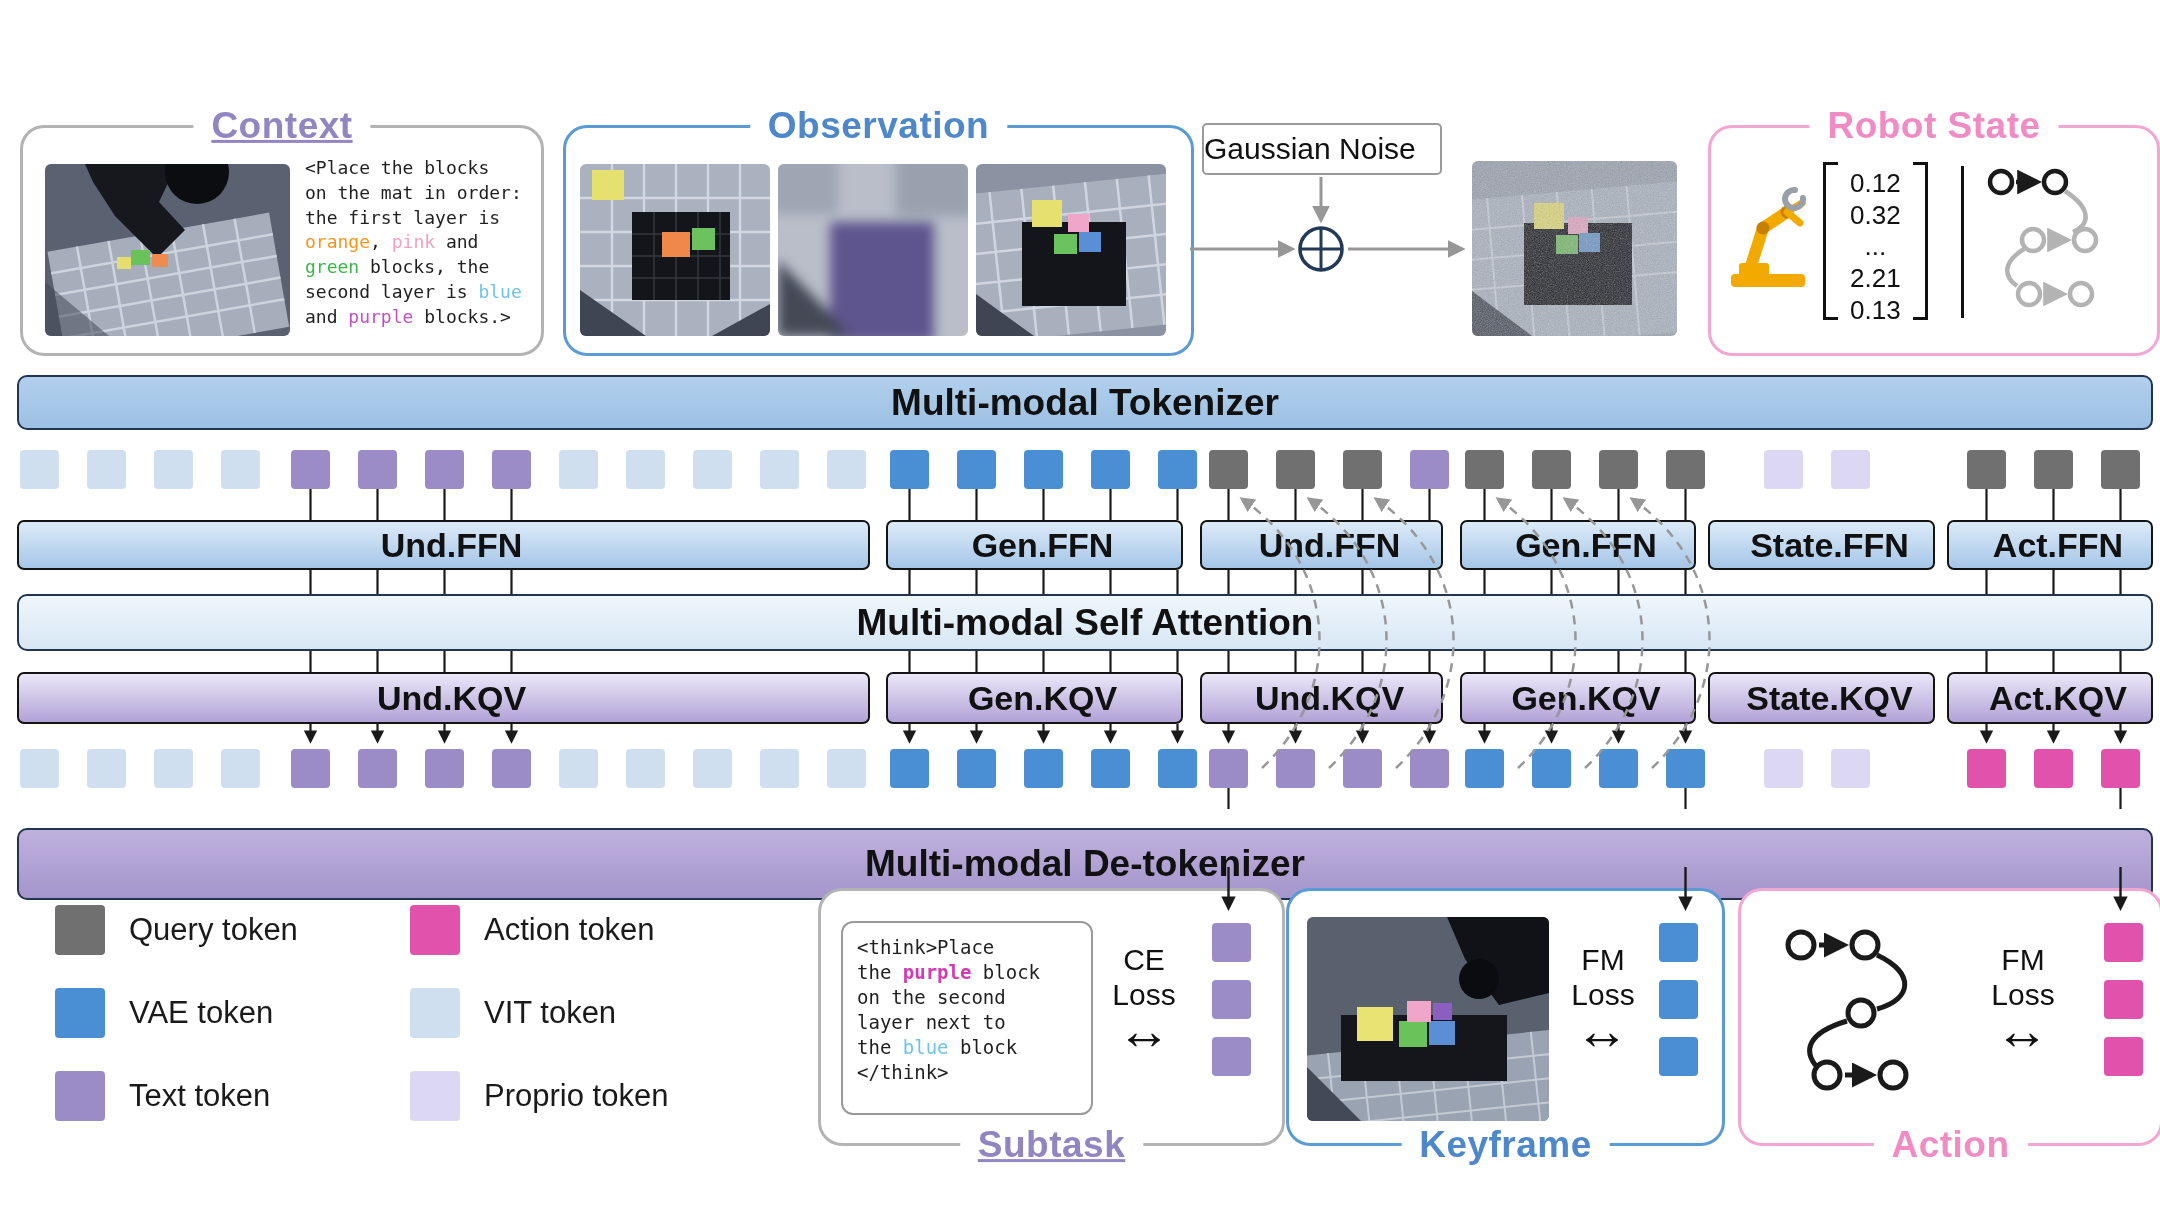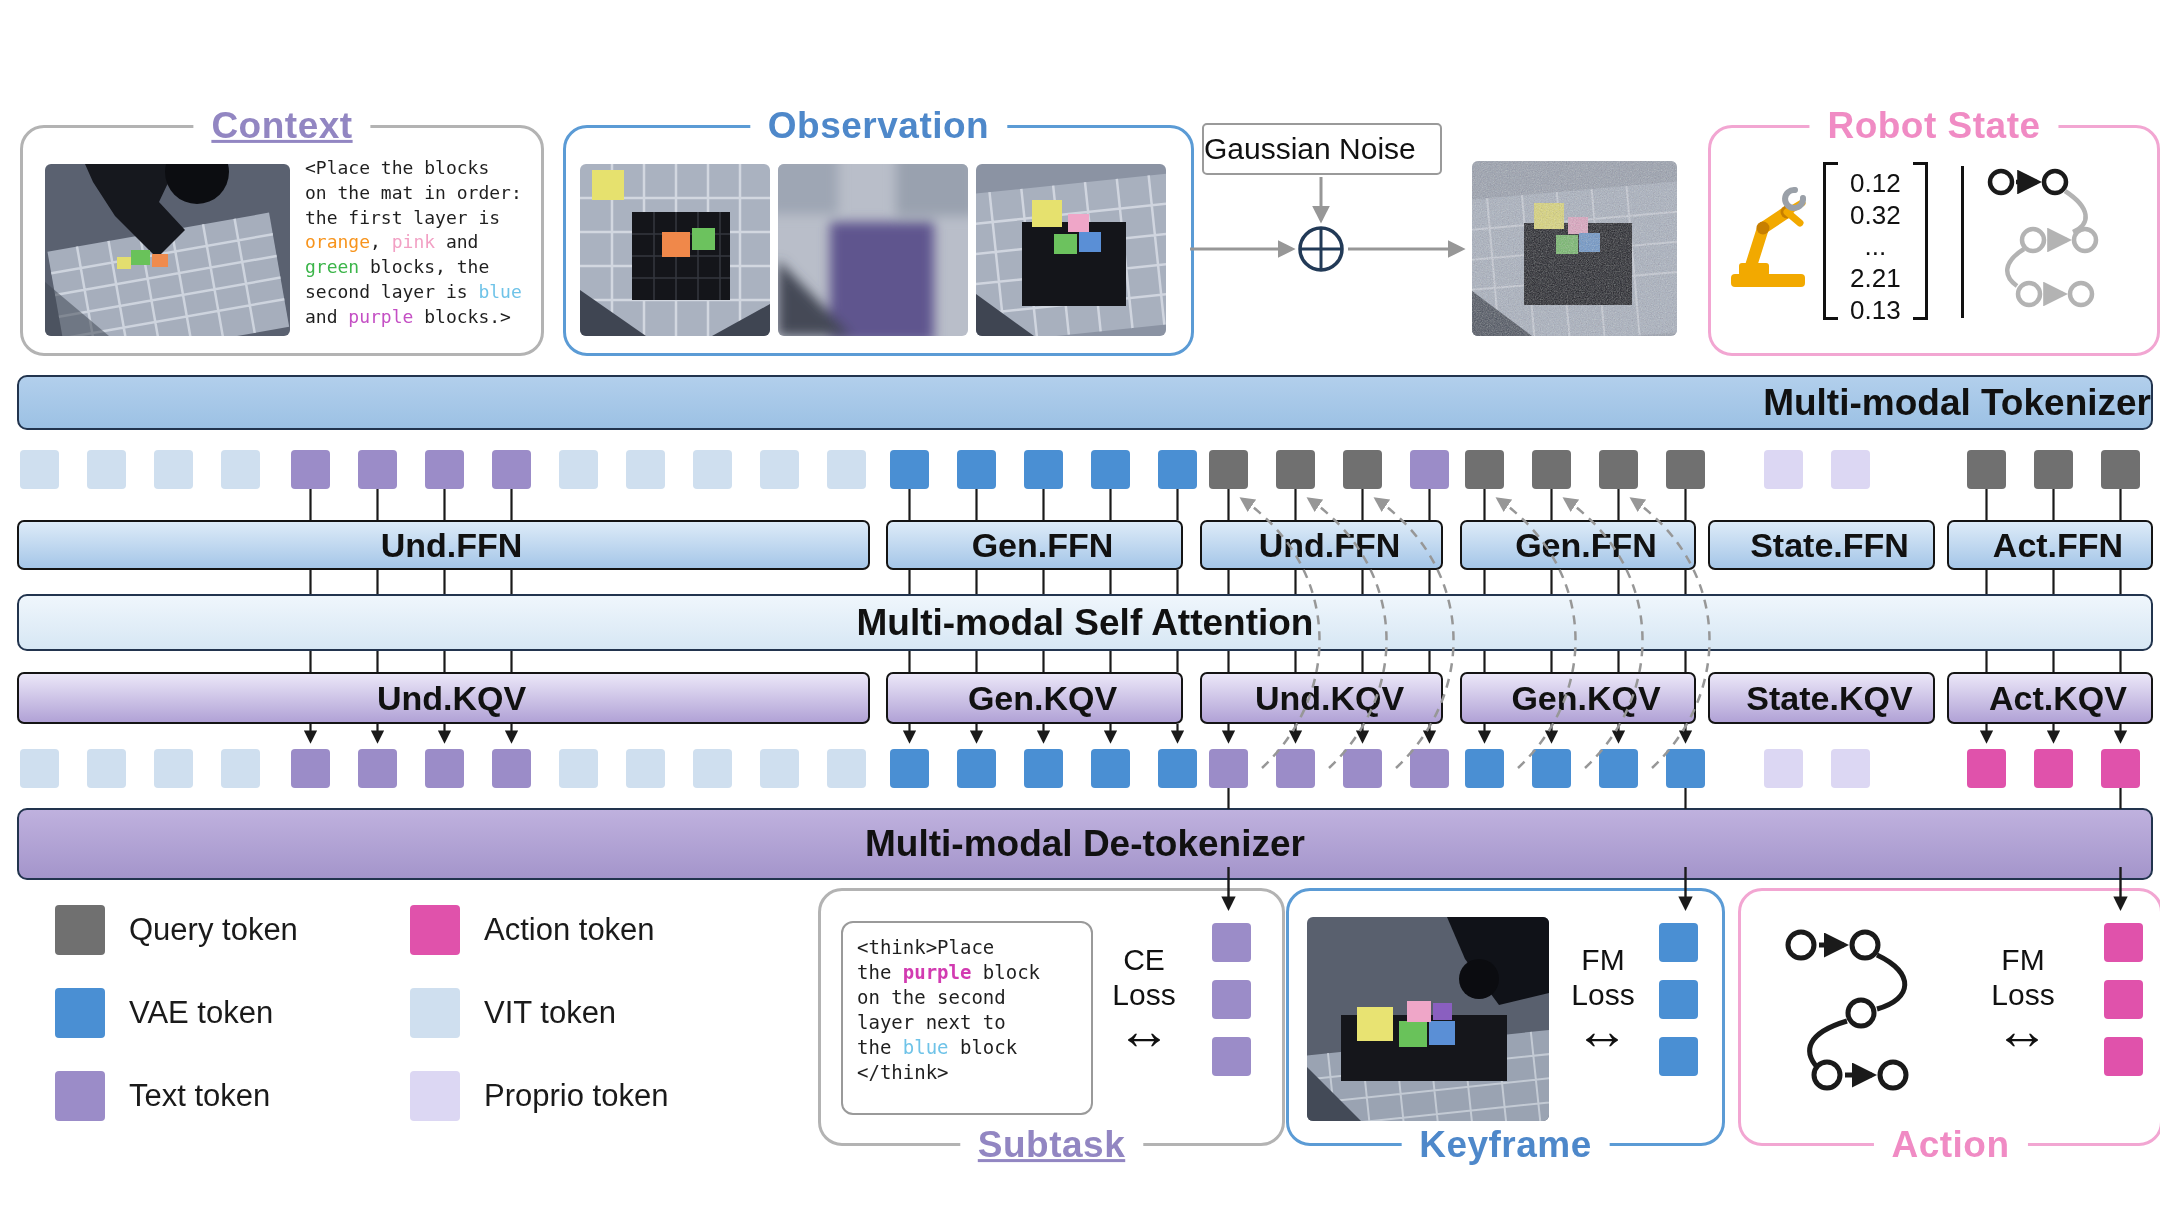--- a/index.html
+++ b/index.html
@@ -14,21 +14,21 @@
                padding:0 18px;font-weight:bold;font-size:37px;white-space:nowrap;letter-spacing:.5px;}
   .b-gray{border:3px solid #b3b3b3;}
   .b-blue{border:3px solid #5b9bd5;}
   .b-pink{border:3px solid #f2a6d2;}
   .t-purple{color:#9286c2;text-decoration:underline;}
   .t-blue{color:#4e88ca;}
   .t-pink{color:#f08bc4;}
   
   .bar{position:absolute;left:17px;width:2136px;border:2.5px solid #22344e;border-radius:10px;
        display:flex;align-items:center;justify-content:center;font-weight:bold;font-size:37px;color:#111;box-sizing:border-box;}
-  .bar-tok{background:linear-gradient(180deg,#b2cfec,#9cc1e4);justify-content:flex-end;}
+  .bar-tok{background:linear-gradient(180deg,#b2cfec,#9cc1e4);}
   .bar-att{background:linear-gradient(180deg,#eff6fc,#d7e7f4);}
   .bar-det{background:linear-gradient(180deg,#bfb1de,#a495cb);}
   
   .box{position:absolute;border:2.5px solid #141414;border-radius:7px;display:flex;align-items:center;
        justify-content:center;font-weight:bold;font-size:34px;color:#111;box-sizing:border-box;padding-left:16px;}
   .ffn{background:linear-gradient(180deg,#ddebf8,#a5c6e8);}
   .kqv{background:linear-gradient(180deg,#ebe7f8,#b1a2d6);}
   
   .tokgroup{position:absolute;display:flex;gap:28px;}
   .tok{width:39px;height:39px;border-radius:4px;flex:0 0 auto;}
@@ -360,21 +360,21 @@
   <div class="tokgroup" style="left:1764px;top:749px;">
       <span class="tok tok-proprio"></span>
       <span class="tok tok-proprio"></span>
     </div>
   <div class="tokgroup" style="left:1967px;top:749px;">
       <span class="tok tok-action"></span>
       <span class="tok tok-action"></span>
       <span class="tok tok-action"></span>
     </div>
 
-  <div class="bar bar-det" style="top:808px;height:72px;">
+  <div class="bar bar-det" style="top:828px;height:72px;">
     <span>Multi-modal De-tokenizer</span>
   </div>
 
   <div class="legend-item" style="left:55px;top:905px;">
       <span class="legend-swatch tok-query"></span>
       <span class="legend-label">Query token</span>
     </div>
   <div class="legend-item" style="left:55px;top:988px;">
       <span class="legend-swatch tok-vae"></span>
       <span class="legend-label">VAE token</span>

